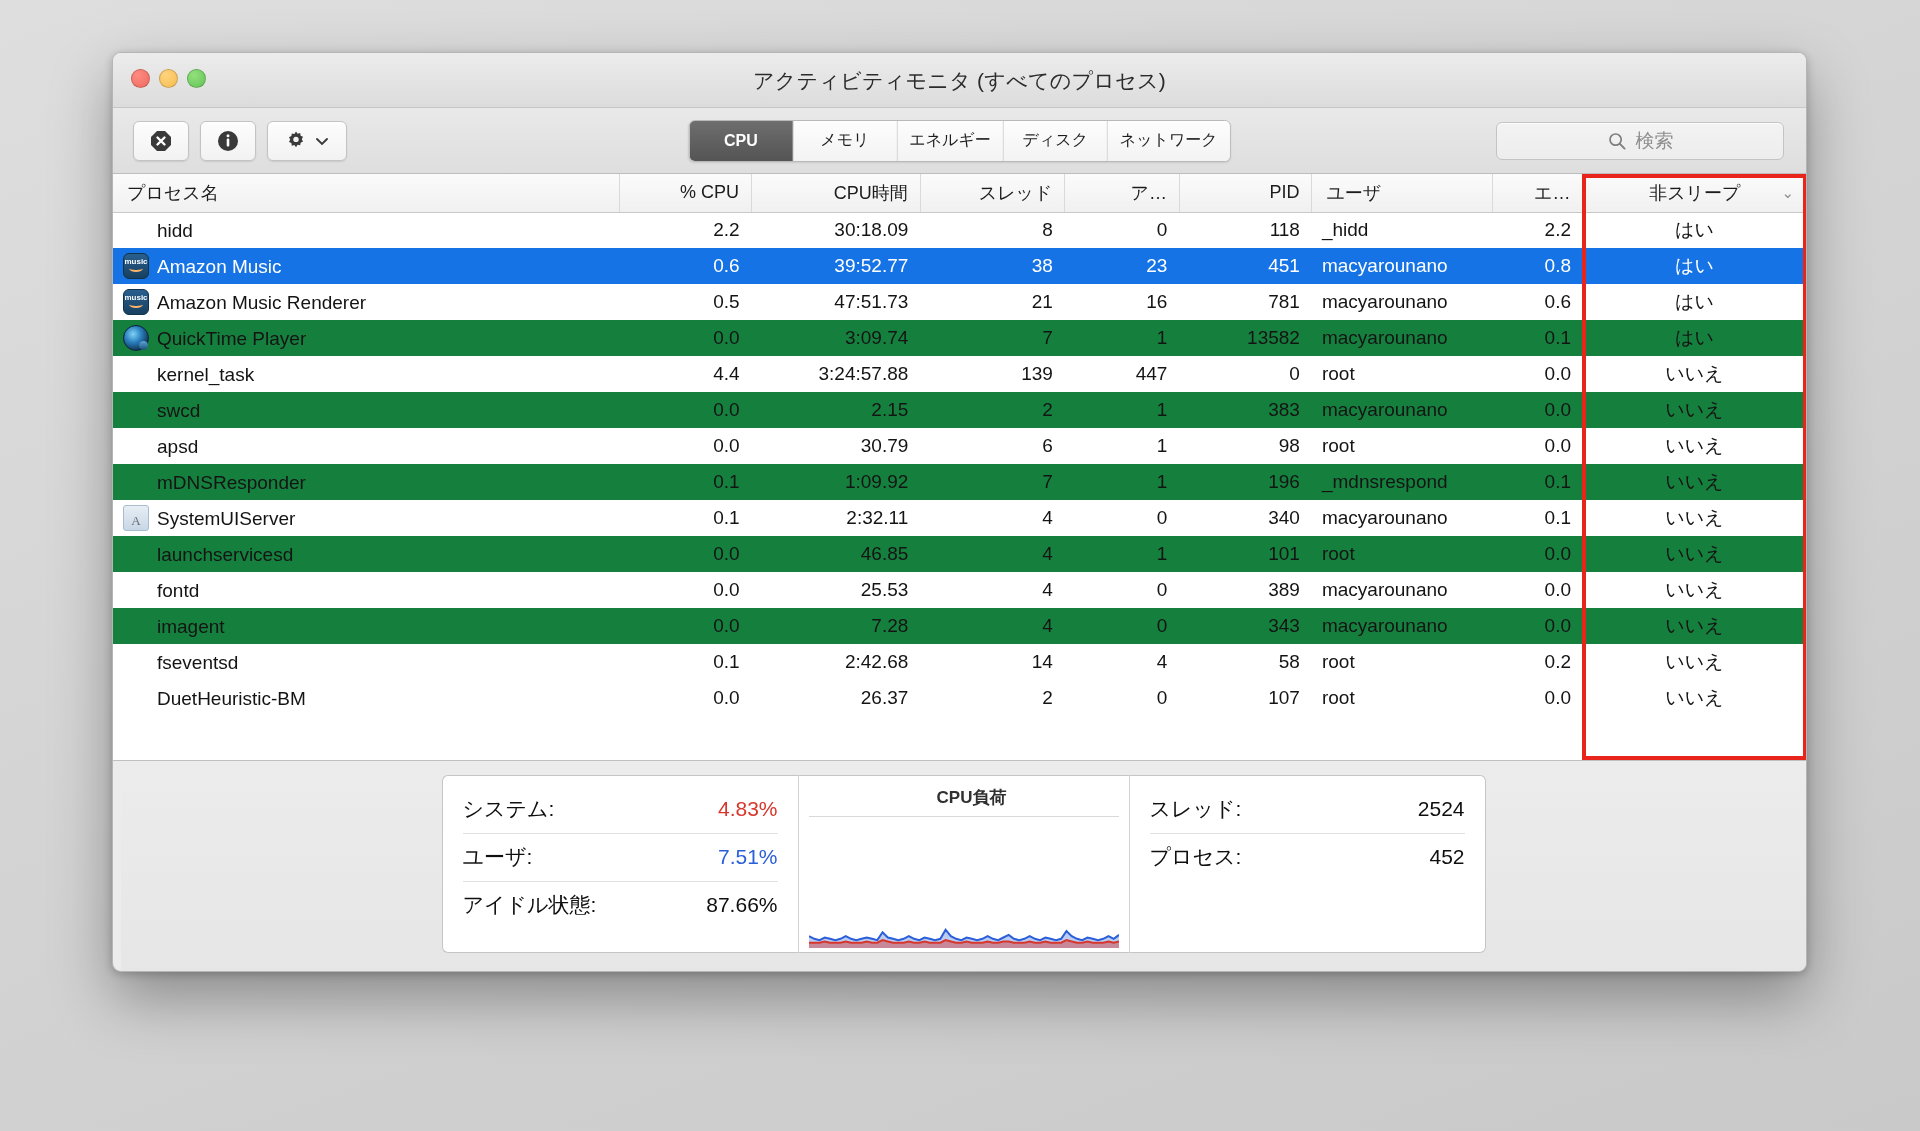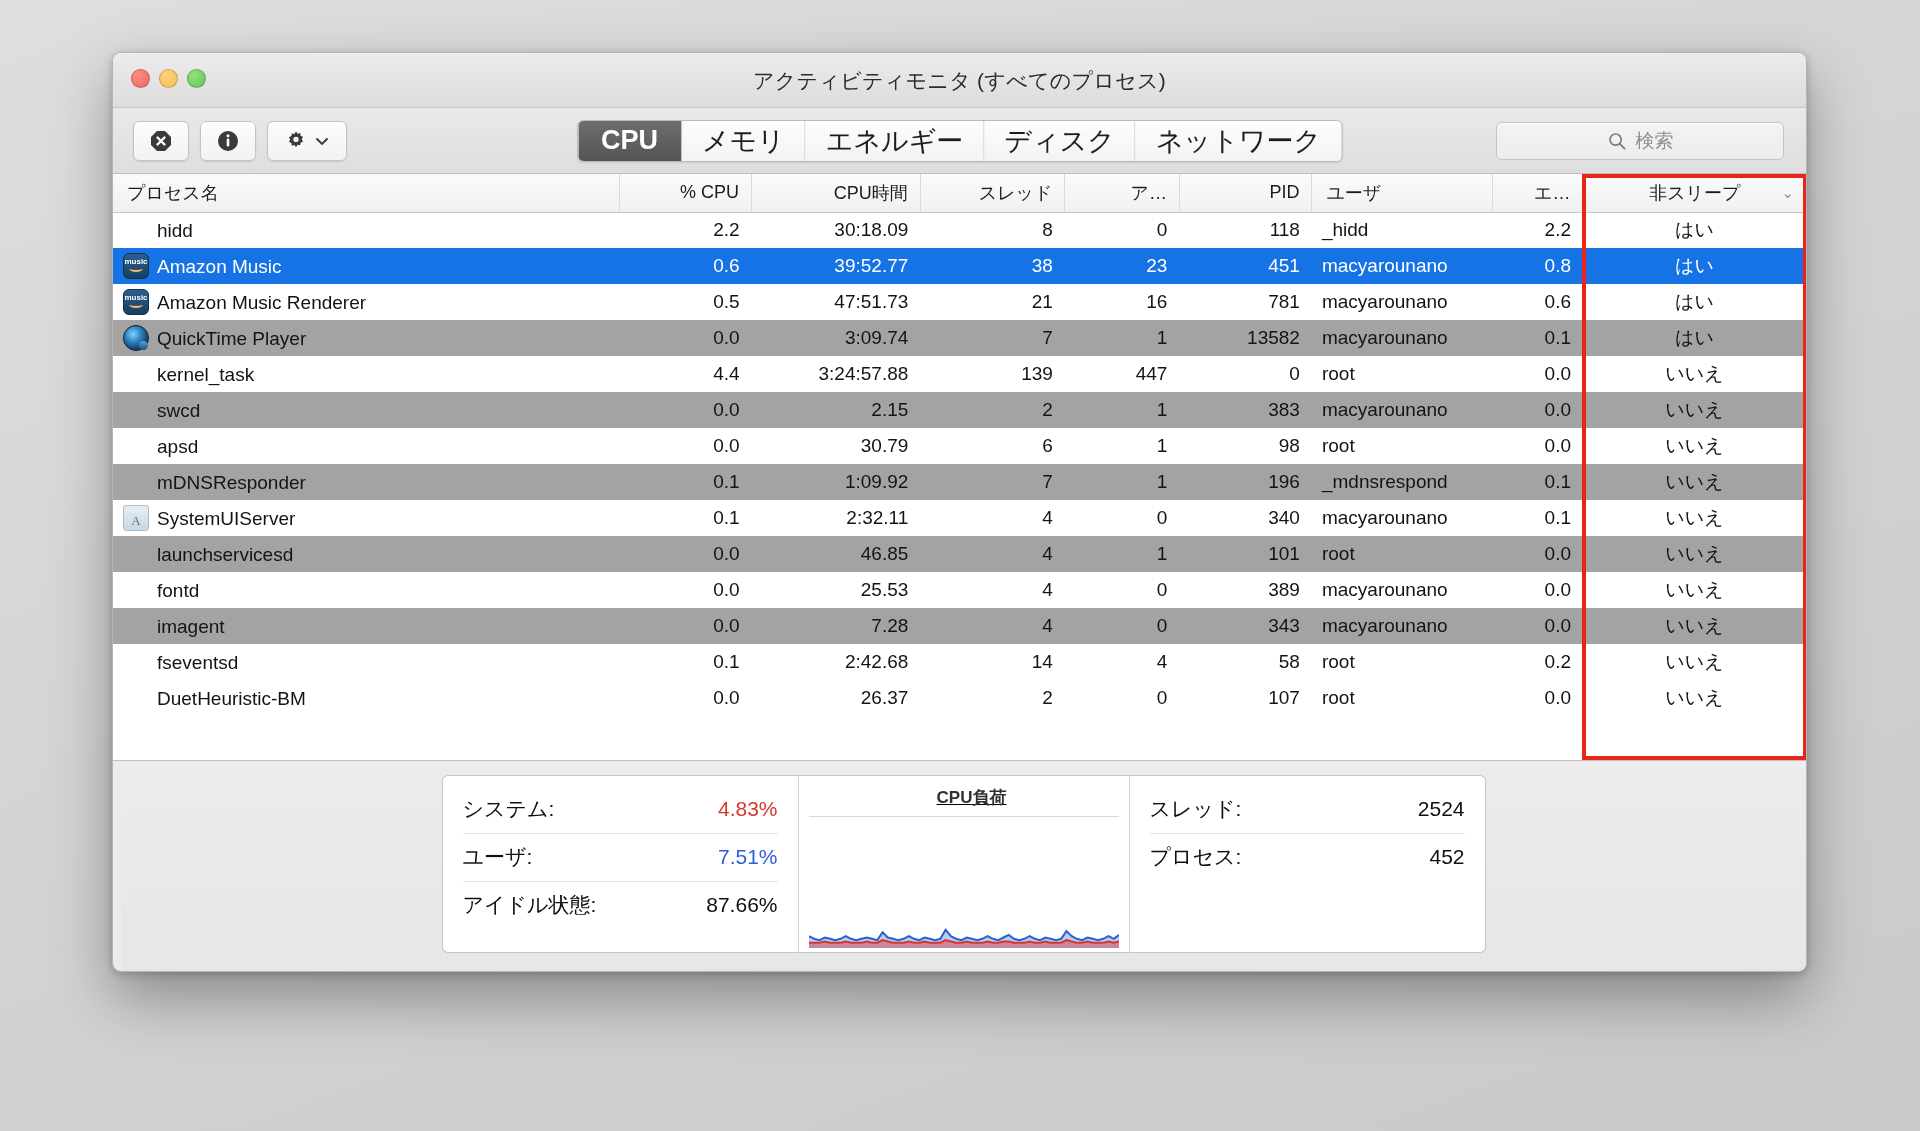--- a/index.html
+++ b/index.html
@@ -94,24 +94,24 @@
     left: 50%; transform: translateX(-50%);
     display: flex;
     border: 1px solid #b9b9b9;
     border-radius: 6px;
     overflow: hidden;
     background: #fcfcfc;
     box-shadow: 0 1px 2px rgba(0,0,0,.10);
     height: 42px;
   }
   .tab {
-    padding: 0 20px;
+    padding: 0 12px;
     height: 100%;
     display: flex; align-items: center; justify-content: center;
-    font-size: 27px;
+    font-size: 16px;
     color: #1d1d1d;
     border-right: 1px solid #cdcdcd;
     background: linear-gradient(#fdfdfd, #f3f3f3);
     min-width: 104px;
     text-align: center;
   }
   .tab:last-child { border-right: none; }
   .tab.active {
     background: linear-gradient(#6e6e6e, #545454);
     color: #ffffff;
@@ -171,21 +171,21 @@
     text-align: right;
     white-space: nowrap;
     overflow: hidden;
   }
   tbody td.name {
     text-align: left;
     padding-left: 10px;
   }
   tbody td.user { text-align: left; padding-left: 10px; }
   tbody tr.odd  { background: #ffffff; }
-  tbody tr.even { background: #a3a3a3; }
+  tbody tr.even { background: #15803d; }
   tbody tr.selected { background: #1573e6; }
   tbody tr.selected td { color: #ffffff; }
 
   .name-cell { display: flex; align-items: center; gap: 8px; }
   .ic-slot { width: 26px; height: 26px; flex: 0 0 26px; }
   .proc-icon {
     width: 26px; height: 26px; border-radius: 5px;
     display: block;
   }
   .ic-amazon {
@@ -252,21 +252,21 @@
     padding: 14px 0 18px 0;
     margin-left: 8px;
   }
   .stats-box {
     background: #ffffff;
     border: 1px solid #c5c5c5;
     height: 178px;
     padding: 10px 20px 0 20px;
   }
   .stats-left  { width: 356px; border-radius: 6px 0 0 6px; border-right: none; }
-  .graph-box   { width: 330px; border-left: none; border-right: none; position: relative; padding: 10px 0 0 16px; text-decoration: underline; }
+  .graph-box   { width: 330px; border-left: none; border-right: none; position: relative; padding: 10px 0 0 16px; }
   .stats-right { width: 356px; border-radius: 0 6px 6px 0; border-left: none; }
 
   .stat-row {
     display: flex; justify-content: space-between; align-items: baseline;
     font-size: 21px;
     padding: 9px 0 10px 0;
     border-bottom: 1px solid #e2e2e2;
     color: #0f0f0f;
   }
   .stat-row:last-child { border-bottom: none; }

